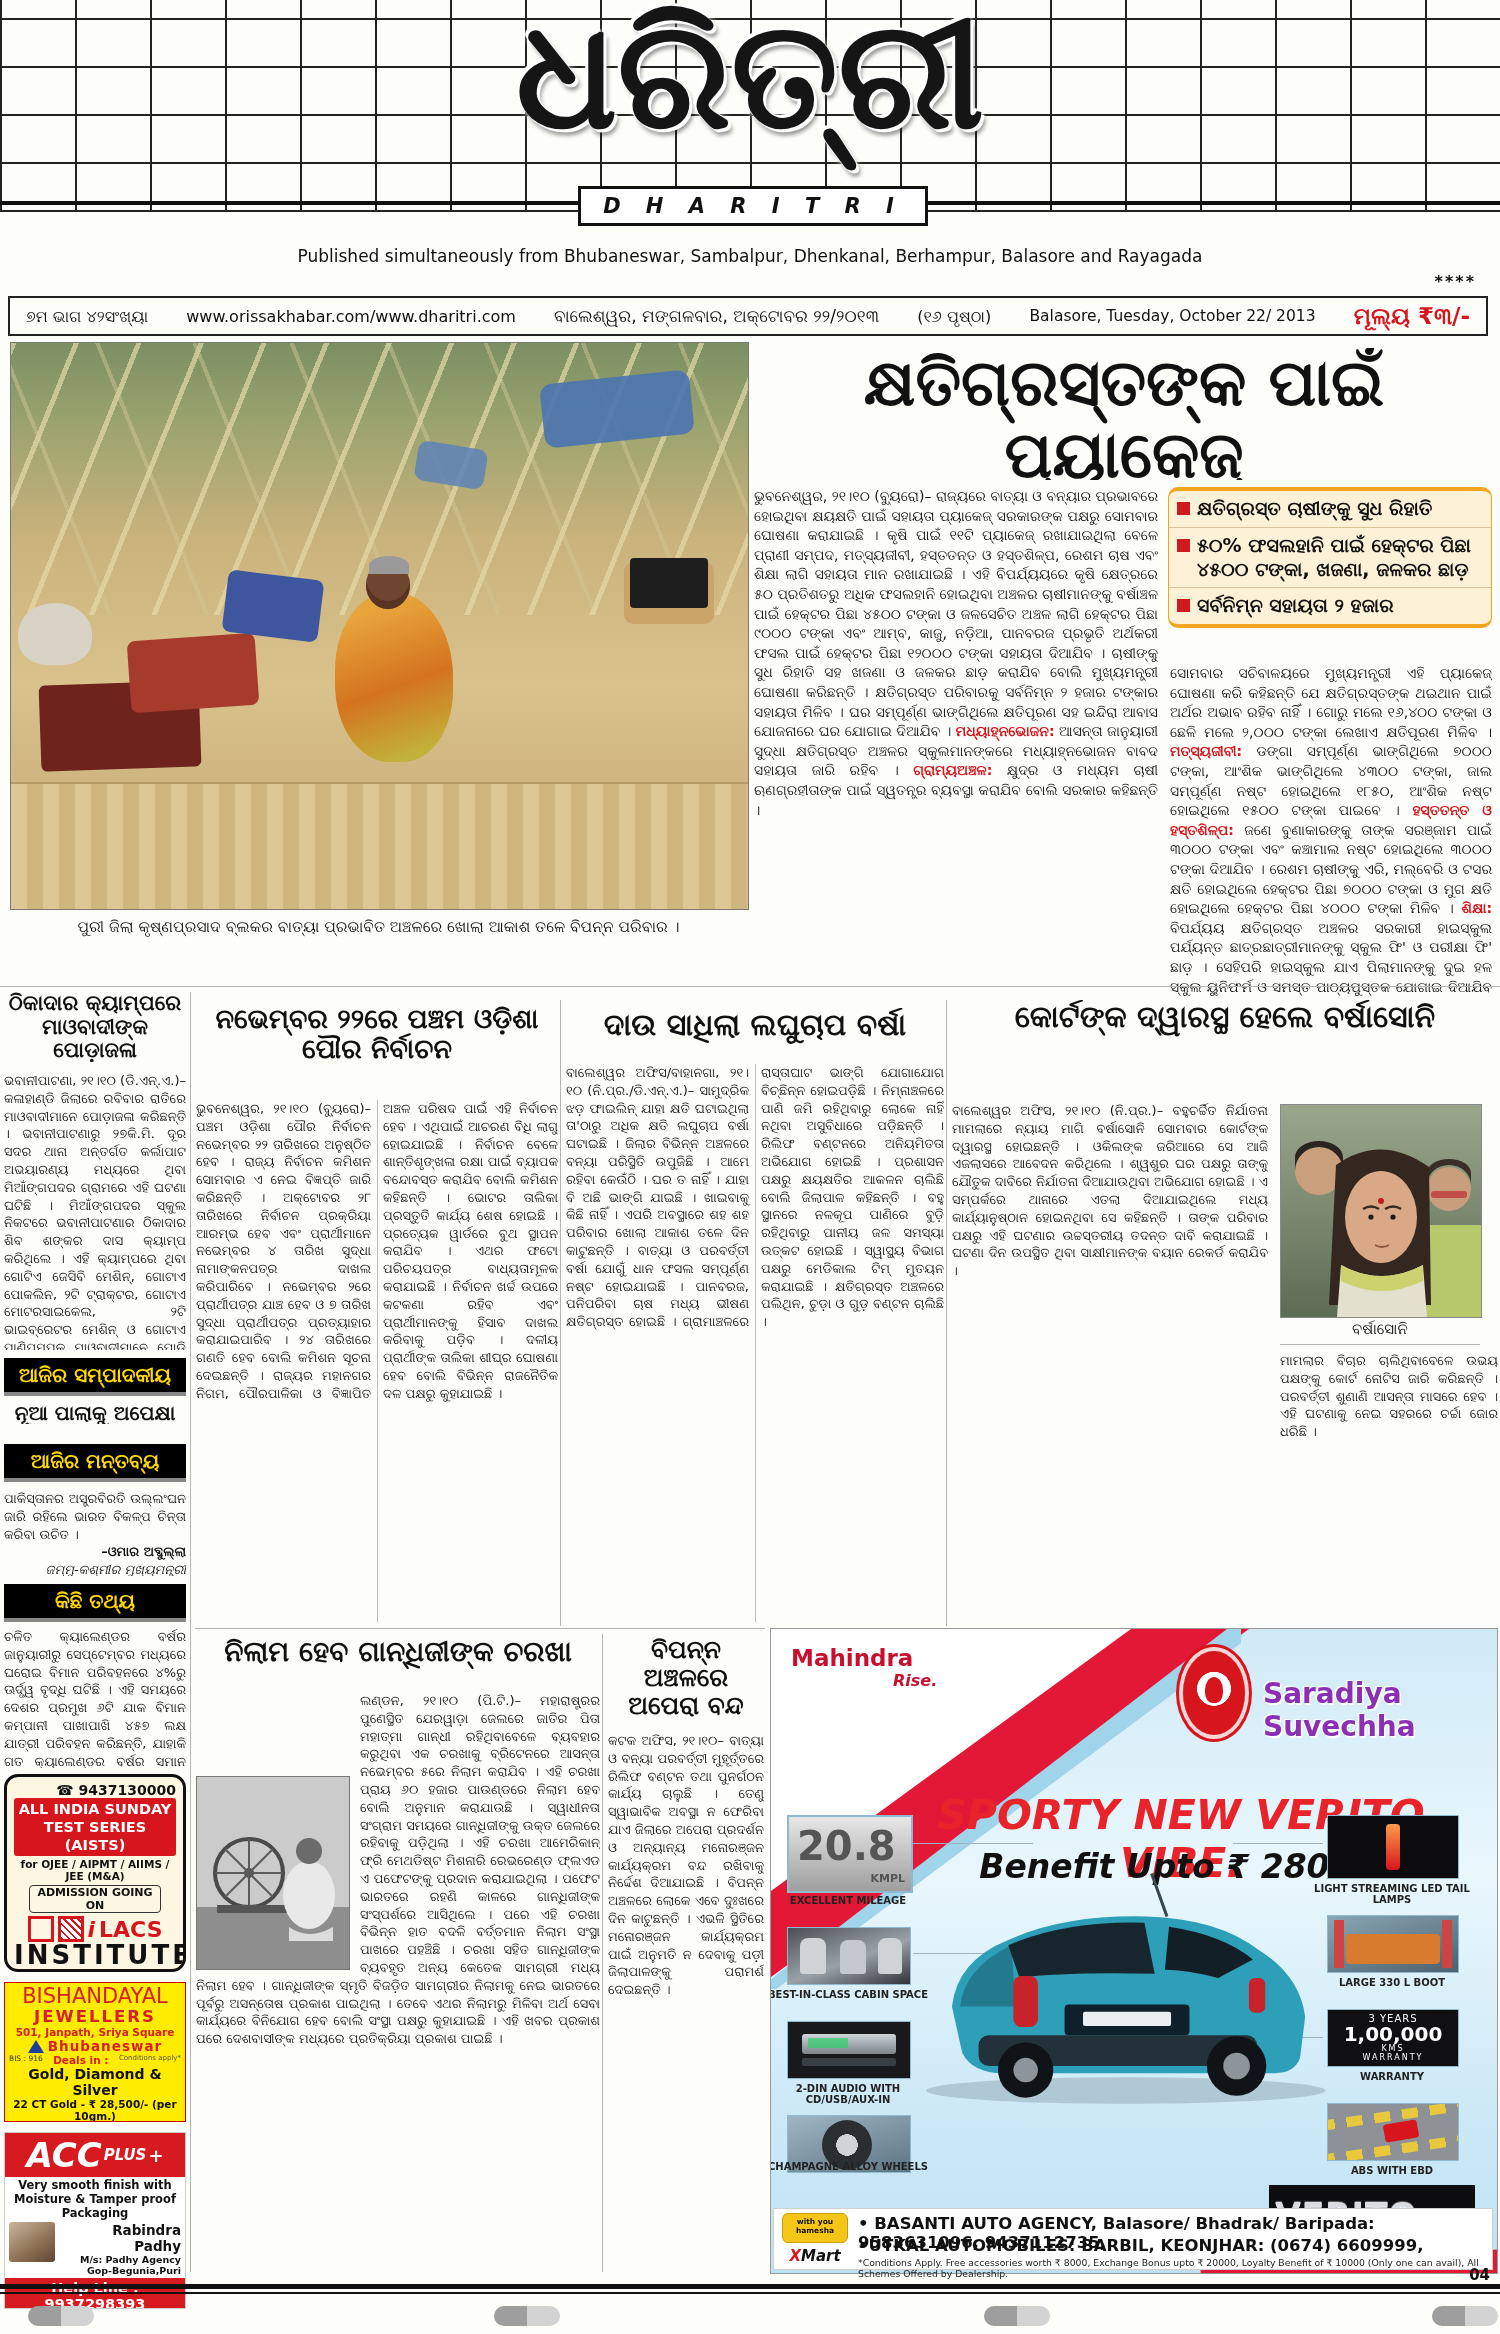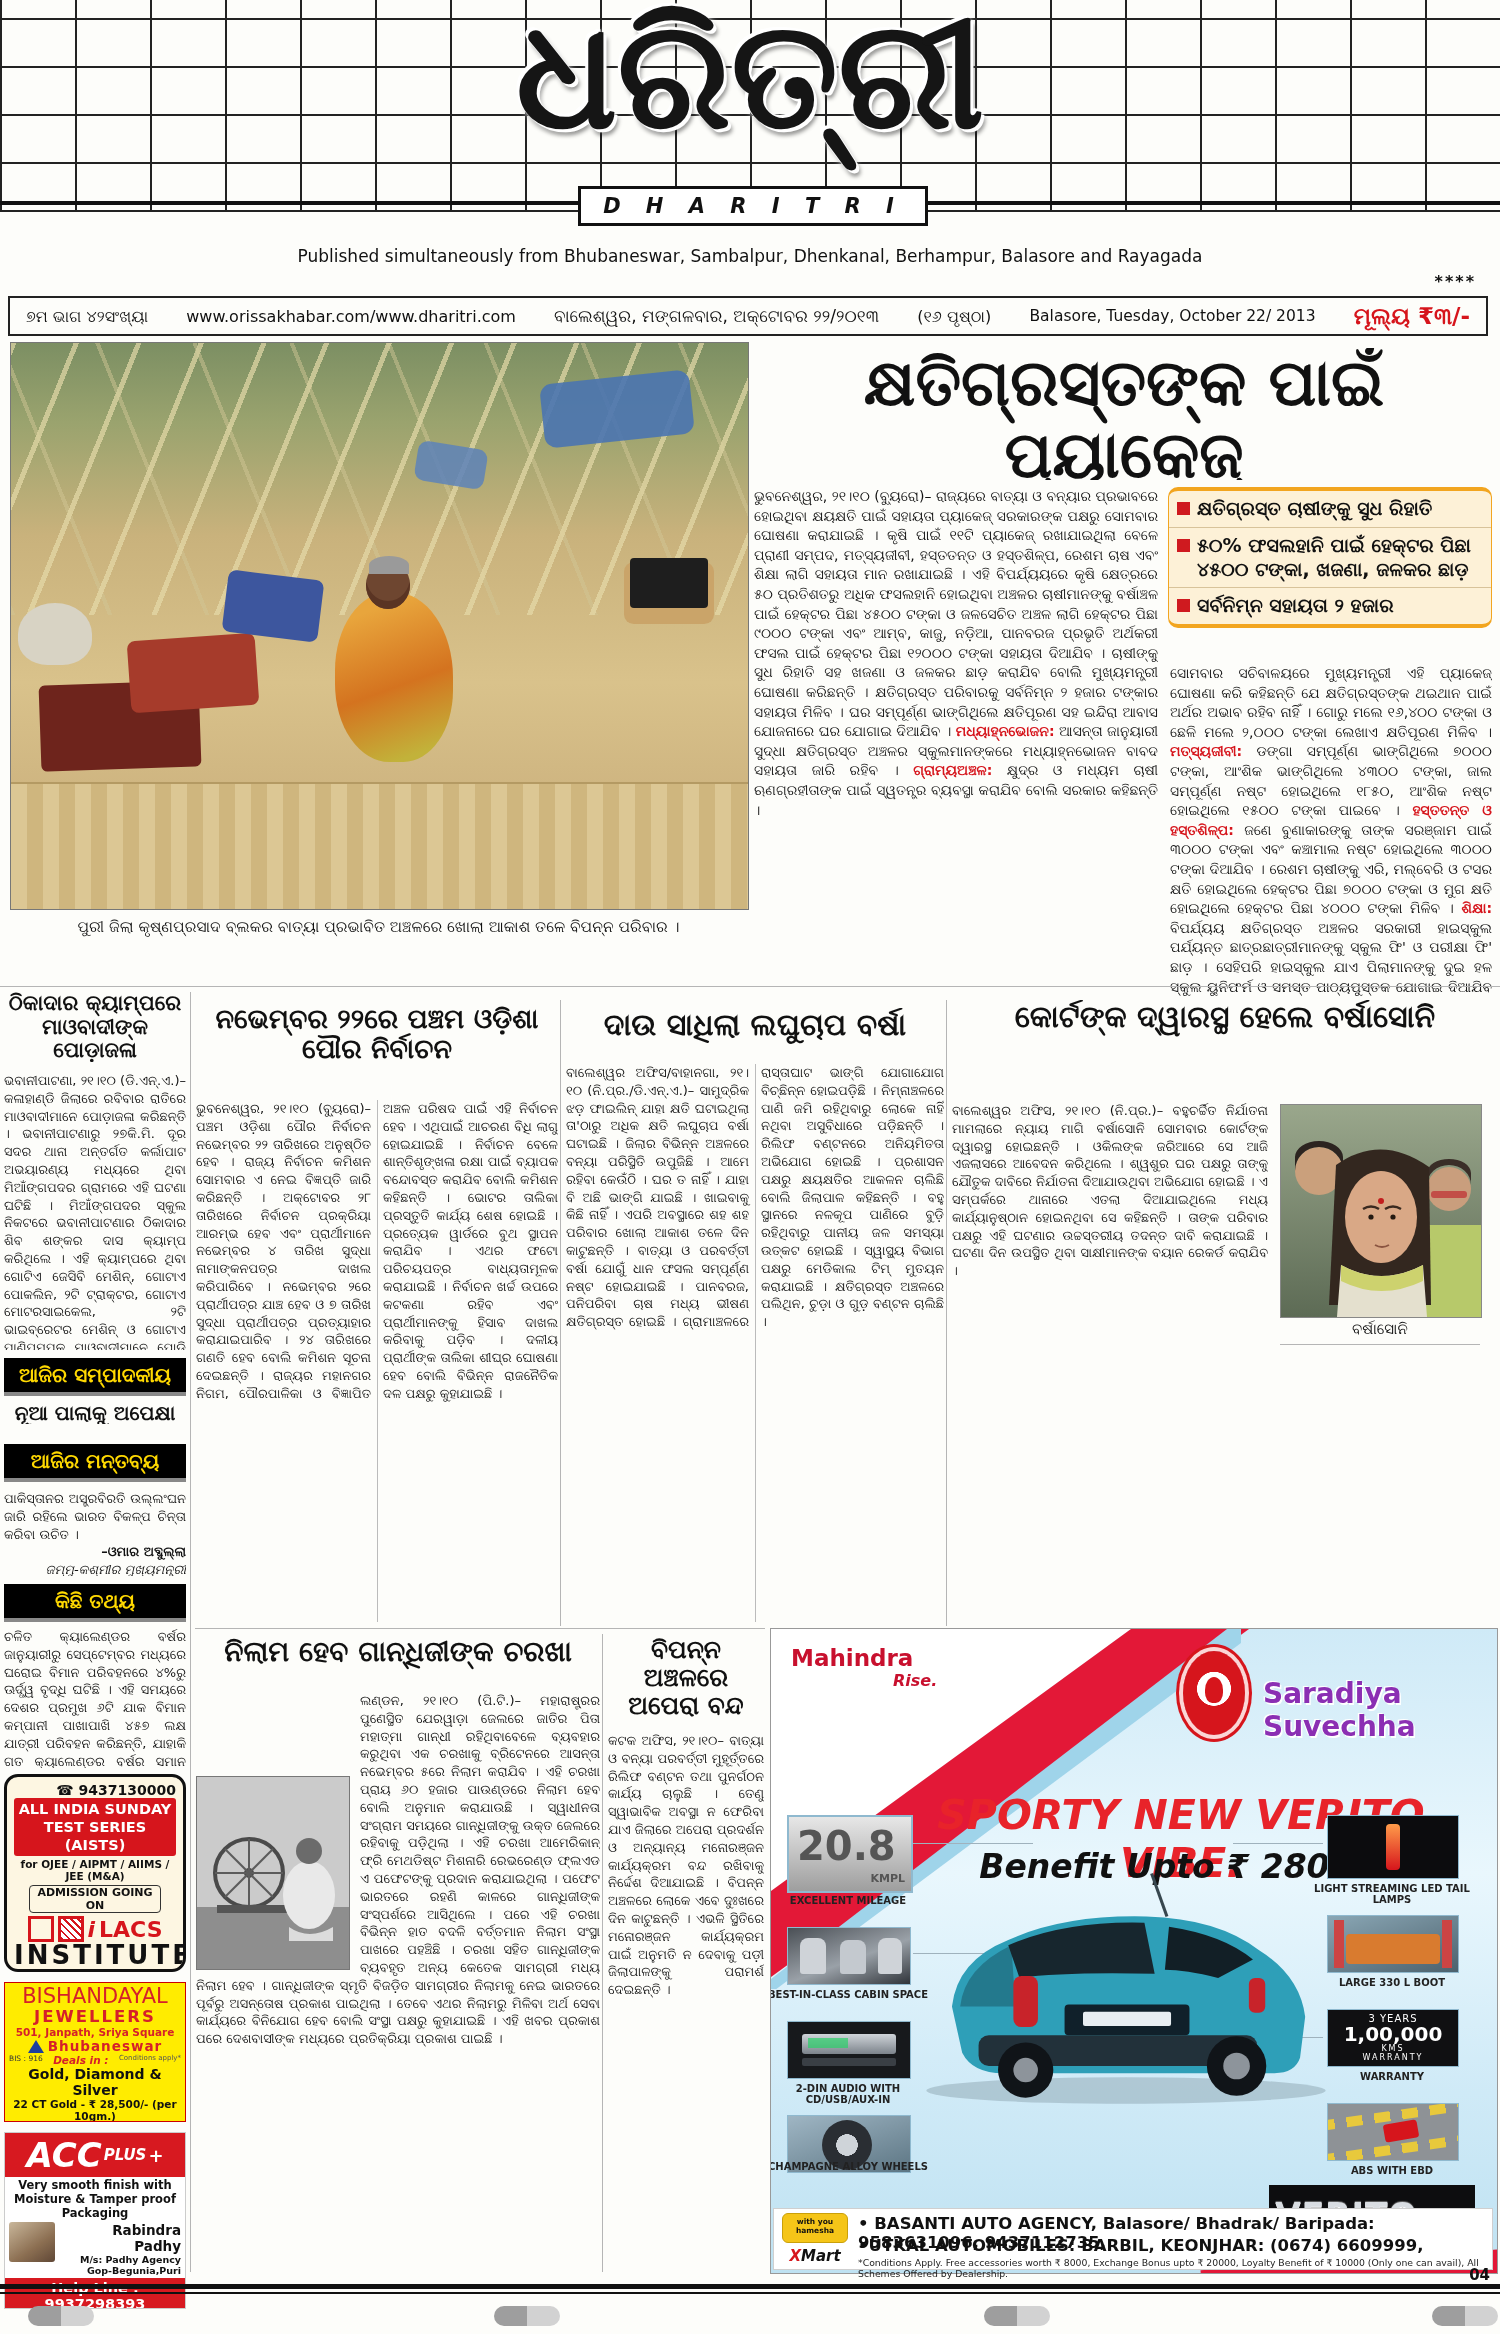--- a/index.html
+++ b/index.html
@@ -155,21 +155,21 @@
   <div class="abs" style="left:4px;top:1982px;width:182px;height:140px;background:#ffec00;border:1px solid #c00;box-sizing:border-box;overflow:hidden;">
     <div class="ctr" style="color:#d5202a;font-weight:400;font-size:21px;line-height:1.1;margin-top:2px;">BISHANDAYAL</div>
     <div class="ctr" style="color:#d5202a;font-weight:800;font-size:16.5px;letter-spacing:2px;line-height:1.1;">JEWELLERS</div>
     <div class="ctr" style="color:#d5202a;font-weight:bold;font-size:10.5px;">501, Janpath, Sriya Square</div>
     <div style="display:flex;align-items:center;justify-content:center;gap:4px;">
       <span style="width:0;height:0;border-left:8px solid transparent;border-right:8px solid transparent;border-bottom:13px solid #1d3f9e;"></span>
       <span style="color:#d5202a;font-weight:800;font-size:13.5px;letter-spacing:1px;">Bhubaneswar</span>
     </div>
     <div style="display:flex;justify-content:space-between;padding:0 4px;">
       <span style="font-size:7.5px;color:#333;">BIS : 916</span>
-      <span style="color:#d5202a;font-weight:bold;font-style:italic;font-size:10.5px;">Deals in :</span>
+      <span style="color:#d5202a;font-weight:bold;font-size:10.5px;">Deals in :</span>
       <span style="font-size:7px;color:#555;">Conditions apply*</span>
     </div>
     <div class="ctr" style="font-weight:800;font-size:14px;">Gold, Diamond &amp; Silver</div>
     <div class="ctr" style="font-weight:bold;font-size:10.5px;">22 CT Gold - ₹ 28,500/- (per 10gm.)</div>
     <div class="ctr" style="font-weight:bold;font-size:10.5px;">Silver - ₹ 490/- (per 10gm.)</div>
 
   </div>
 
   <div class="abs" style="left:4px;top:2132px;width:182px;height:177px;overflow:hidden;background:#fff;border:1px solid #ccc;box-sizing:border-box;">
     <div style="background:#d71920;height:44px;display:flex;align-items:center;justify-content:center;gap:2px;">
@@ -219,20 +219,21 @@
       <path d="M82 104 q8 -5 16 0 M104 104 q8 -5 16 0" stroke="#3a2a20" stroke-width="2.4" fill="none"></path>
       <circle cx="90" cy="112" r="2.6" fill="#241a12"></circle>
         <circle cx="112" cy="112" r="2.6" fill="#241a12"></circle>
       <path d="M94 140 q7 4 14 0" stroke="#8a5440" stroke-width="2" fill="none"></path>
       <path d="M60 160 Q100 182 142 160 L146 212 L56 212 Z" fill="#e4e0ce"></path>
       <path d="M60 160 Q100 182 142 160 L142 176 Q100 196 60 176 Z" fill="#cdd26e"></path>
     </svg>
   </div>
   <div class="abs odia ctr" style="left:1280px;top:1320px;width:200px;font-size:15px;">ବର୍ଷାସୋନି</div>
   <div class="abs hrule" style="left:1280px;top:1344px;width:200px;"></div>
+  <div class="abs odia jus body" style="left:1280px;top:1352px;width:218px;height:272px;font-size:13px;">ମାମଲାର ବିଚାର ଚାଲିଥିବାବେଳେ ଉଭୟ ପକ୍ଷଙ୍କୁ କୋର୍ଟ ନୋଟିସ ଜାରି କରିଛନ୍ତି । ପରବର୍ତ୍ତୀ ଶୁଣାଣି ଆସନ୍ତା ମାସରେ ହେବ । ଏହି ଘଟଣାକୁ ନେଇ ସହରରେ ଚର୍ଚ୍ଚା ଜୋର ଧରିଛି ।</div>
 
   <div class="abs odia ctr headline" style="left:196px;top:1636px;width:404px;height:46px;font-size:28px;">ନିଲାମ ହେବ ଗାନ୍ଧିଜୀଙ୍କ ଚରଖା</div>
   <div class="abs odia jus body" style="left:196px;top:1692px;width:404px;height:576px;font-size:13px;">
     <div style="float:left;width:152px;height:192px;margin:84px 10px 6px 0;border:1px solid #777;overflow:hidden;">
       <svg width="152" height="192" viewBox="0 0 152 192">
         <rect width="152" height="192" fill="#cbcbcb"></rect>
         <rect y="130" width="152" height="62" fill="#8e8e8e"></rect>
         <circle cx="52" cy="96" r="34" fill="none" stroke="#4a4a4a" stroke-width="4"></circle>
         <circle cx="52" cy="96" r="5" fill="#4a4a4a"></circle>
         <g stroke="#5c5c5c" stroke-width="2">

